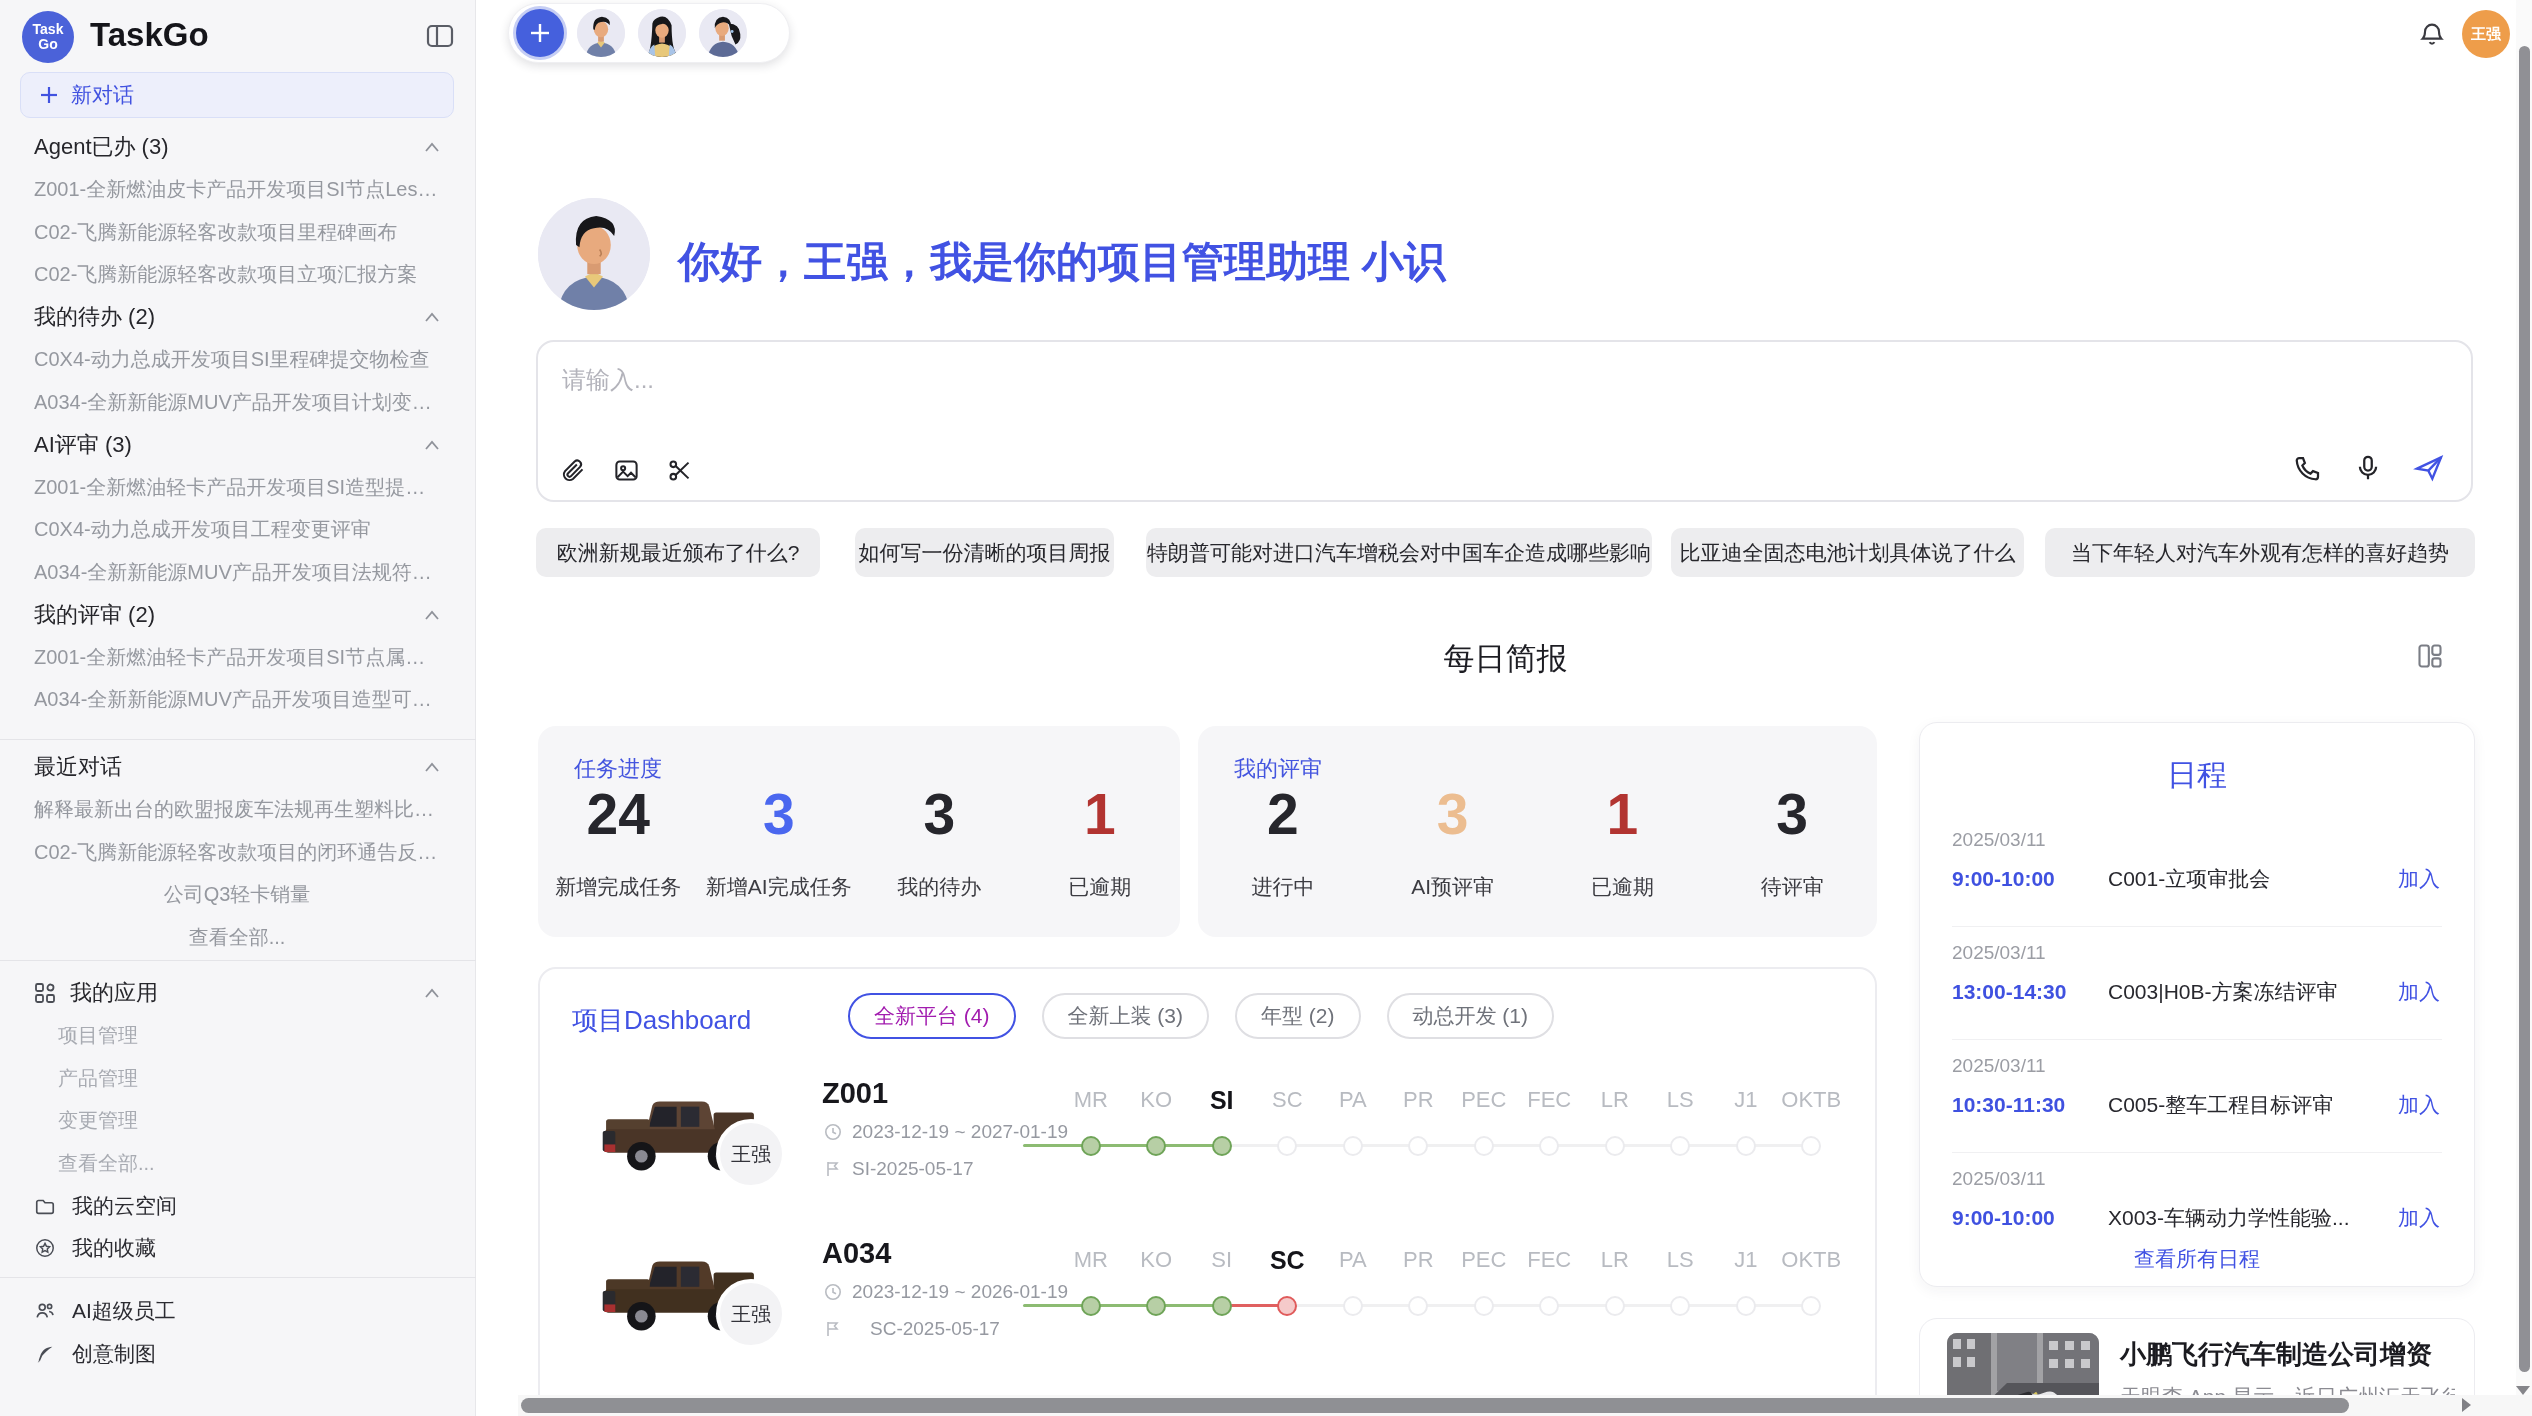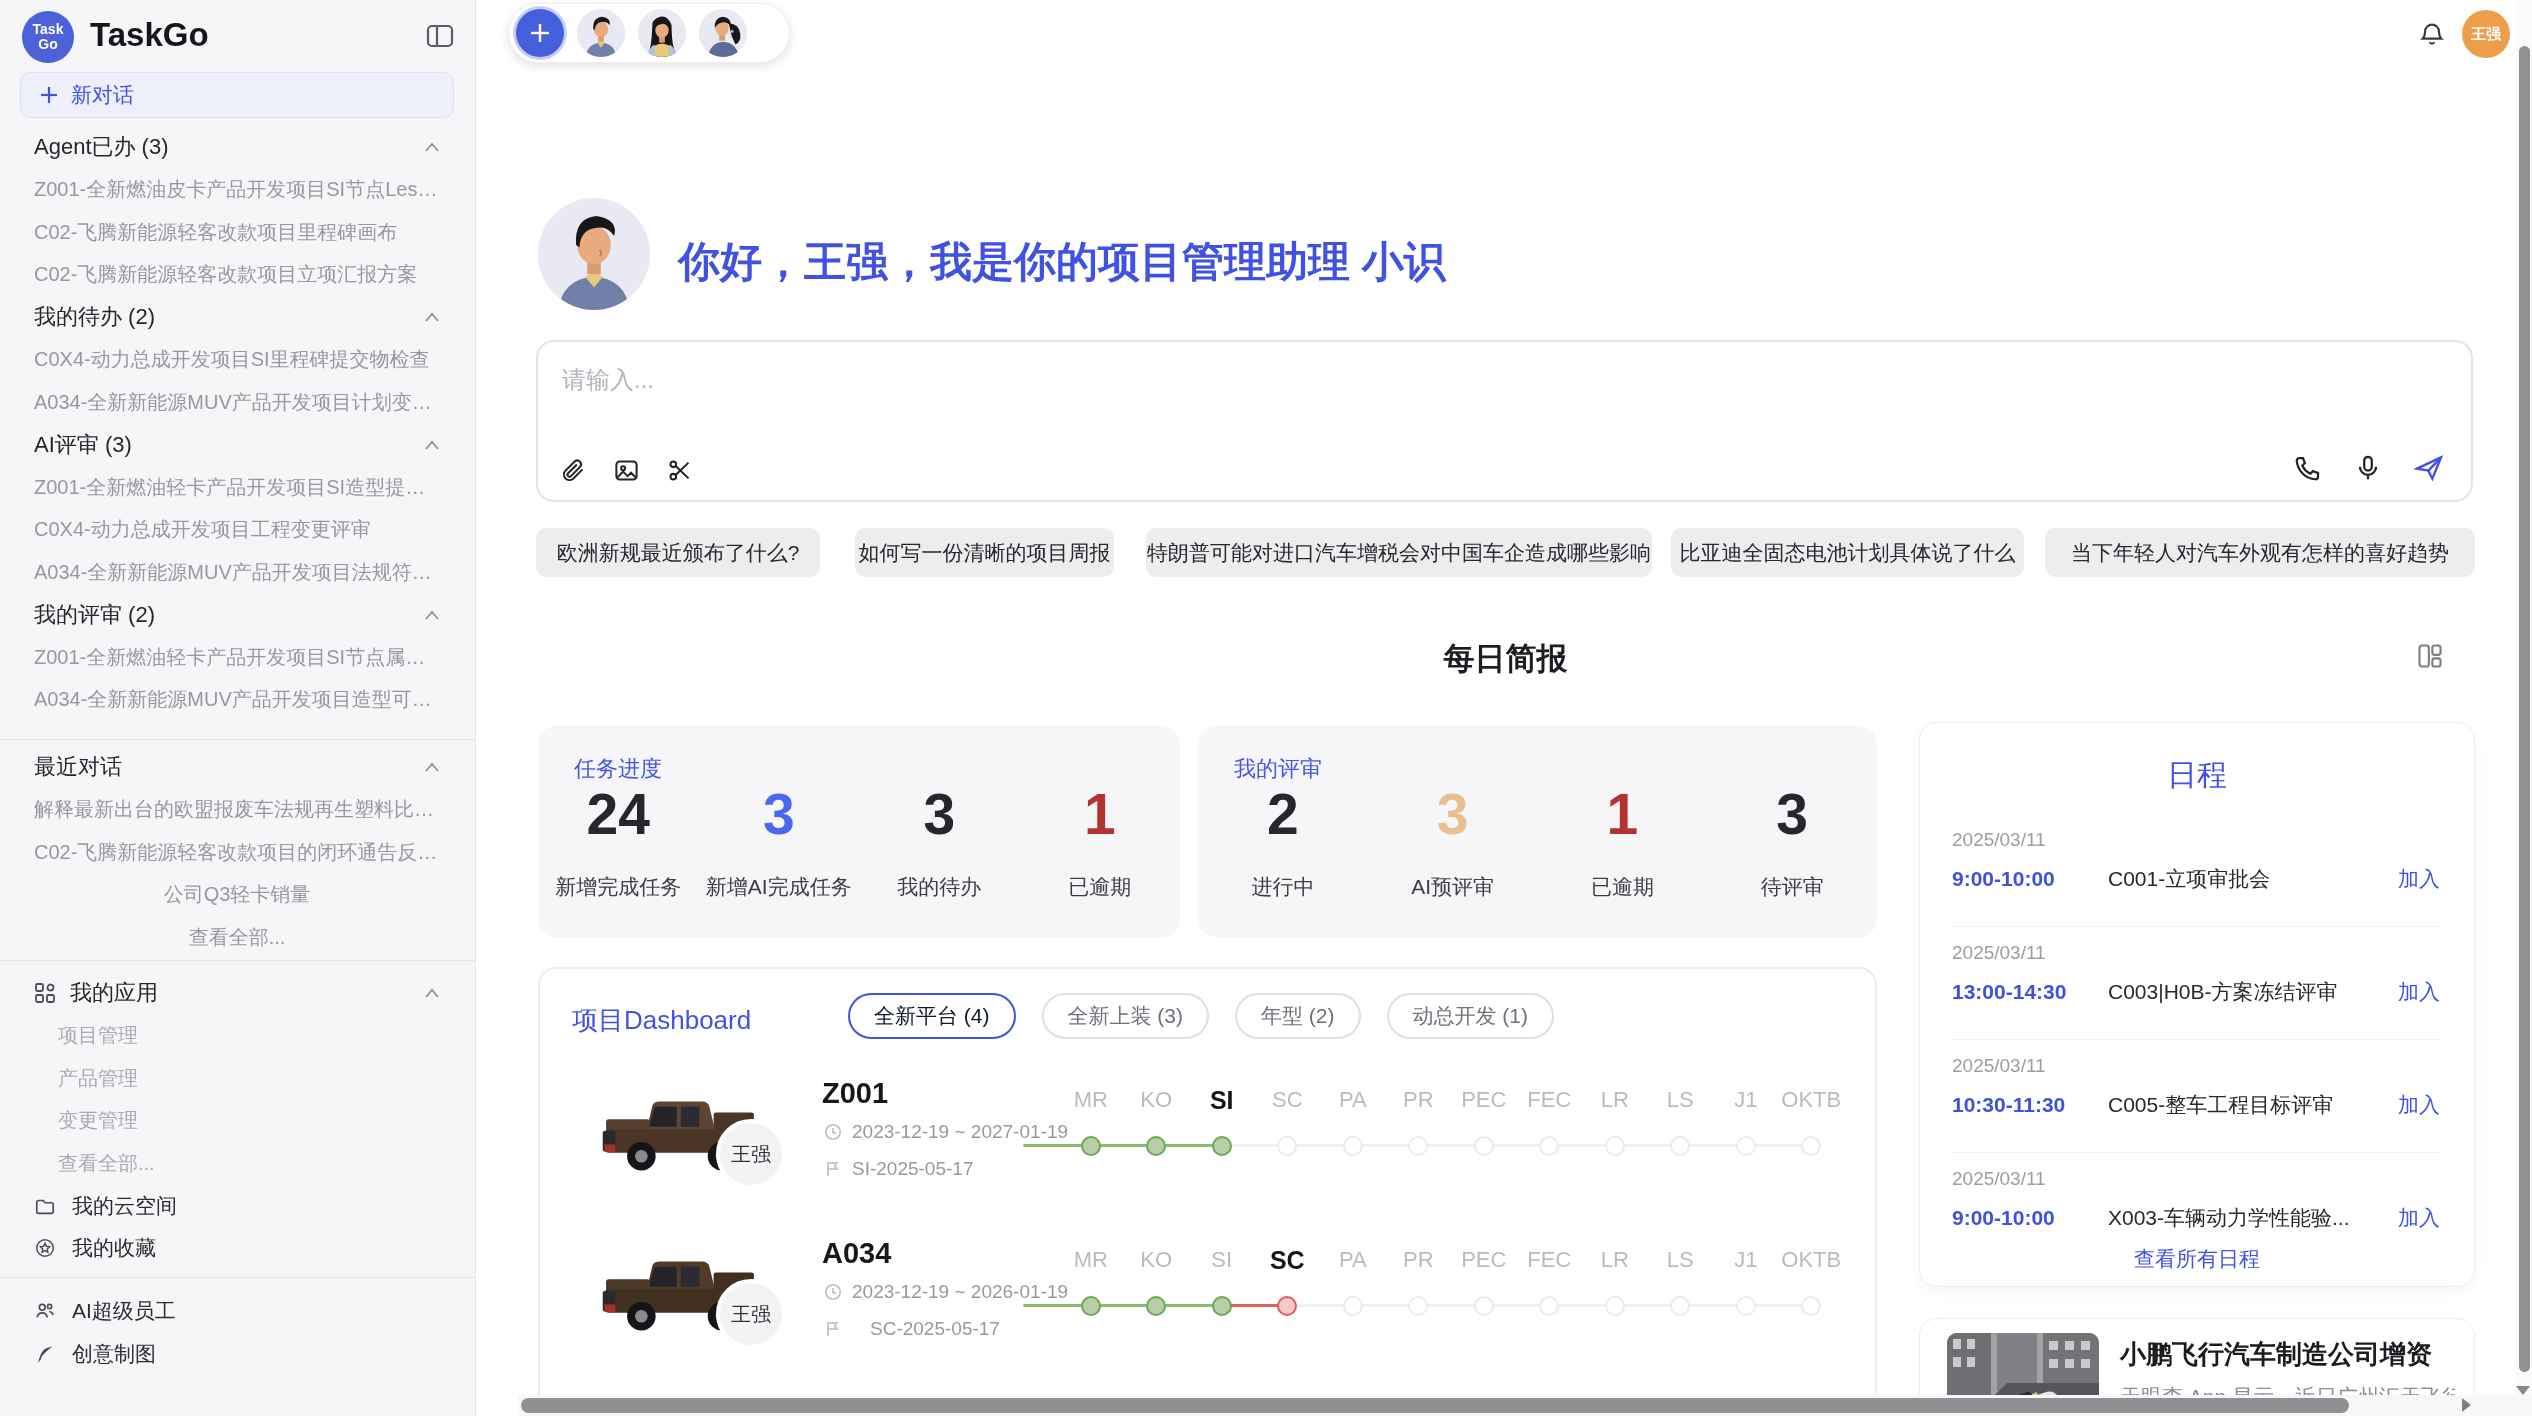--- a/index.html
+++ b/index.html
@@ -63,38 +63,38 @@
   
   .chip { position:absolute; top:528px; height:49px; background:#ededef; border-radius:10px;
     display:flex; align-items:center; justify-content:center; font-size:21px; color:#27272c; cursor:pointer;
     white-space:nowrap; }
   #chip0 { left:536px;  width:284px; } #chip1 { left:855px;  width:259px; }
   #chip2 { left:1146px; width:506px; } #chip3 { left:1671px; width:353px; }
   #chip4 { left:2045px; width:430px; }
 
   
   .briefing-title { position:absolute; left:536px; width:1939px; top:638px; text-align:center;
-    font-size:31px; font-weight:bold; color:#1d1d23; }
+    font-size:31px; font-weight:normal; color:#1d1d23; }
   .layout-icon { position:absolute; left:2416px; top:642px; width:28px; height:28px; color:#7a7d85; cursor:pointer; }
   .stat-card { position:absolute; top:726px; height:211px; background:#f6f6f8; border-radius:18px; }
   #stat-card-0 { left:538px; width:642px; } #stat-card-1 { left:1198px; width:679px; }
   .stat-label { position:absolute; left:36px; top:28px; color:#4455df; font-size:22px; }
   .stat-grid { position:absolute; left:0; right:0; top:60px; display:flex; }
   .stat { flex:1; text-align:center; }
   .stat-value { font-size:57px; font-weight:600; line-height:1; }
   .stat-name { margin-top:30px; font-size:21px; color:#3c3c42; }
 
   
   .dash-card { position:absolute; left:538px; top:967px; width:1339px; height:449px; background:#fff;
     border:2px solid #ececf0; border-radius:18px; overflow:hidden; }
   .dash-title { position:absolute; left:32px; top:34px; color:#4152e3; font-size:26px; }
   .dash-filters { position:absolute; left:308px; top:24px; display:flex; gap:26px; }
   .fchip { height:46px; padding:0 24px; border-radius:23px; border:2px solid #dfdfe3; color:#6f727a;
     font-size:21px; display:flex; align-items:center; cursor:pointer; background:#fff; white-space:nowrap; }
-  .fchip.active { border-color:#4152e3; color:#0f172a;justify-content:flex-end; }
+  .fchip.active { border-color:#4152e3; color:#a21caf;justify-content:flex-end; }
   .truck { position:absolute; }
   .owner-badge { position:absolute; width:70px; height:70px; border-radius:50%; background:#f3f3f5;
     border:4px solid #fff; display:flex; align-items:center; justify-content:center; font-size:20px; color:#33333a; }
   .proj-code { position:absolute; font-size:29px; font-weight:bold; color:#17171c; }
   .proj-meta { position:absolute; display:flex; align-items:center; gap:10px; color:#9699a1; font-size:19px; }
   .proj-meta .mi { color:#b9bcc2; }
   .track { position:absolute; width:786px; }
   .t-labels { display:flex; height:38px; align-items:center; }
   .t-labels span { width:65.5px; text-align:center; font-size:22px; color:#b8bbc1; }
   .t-labels span.current { font-size:25px; font-weight:bold; color:#141419; }

